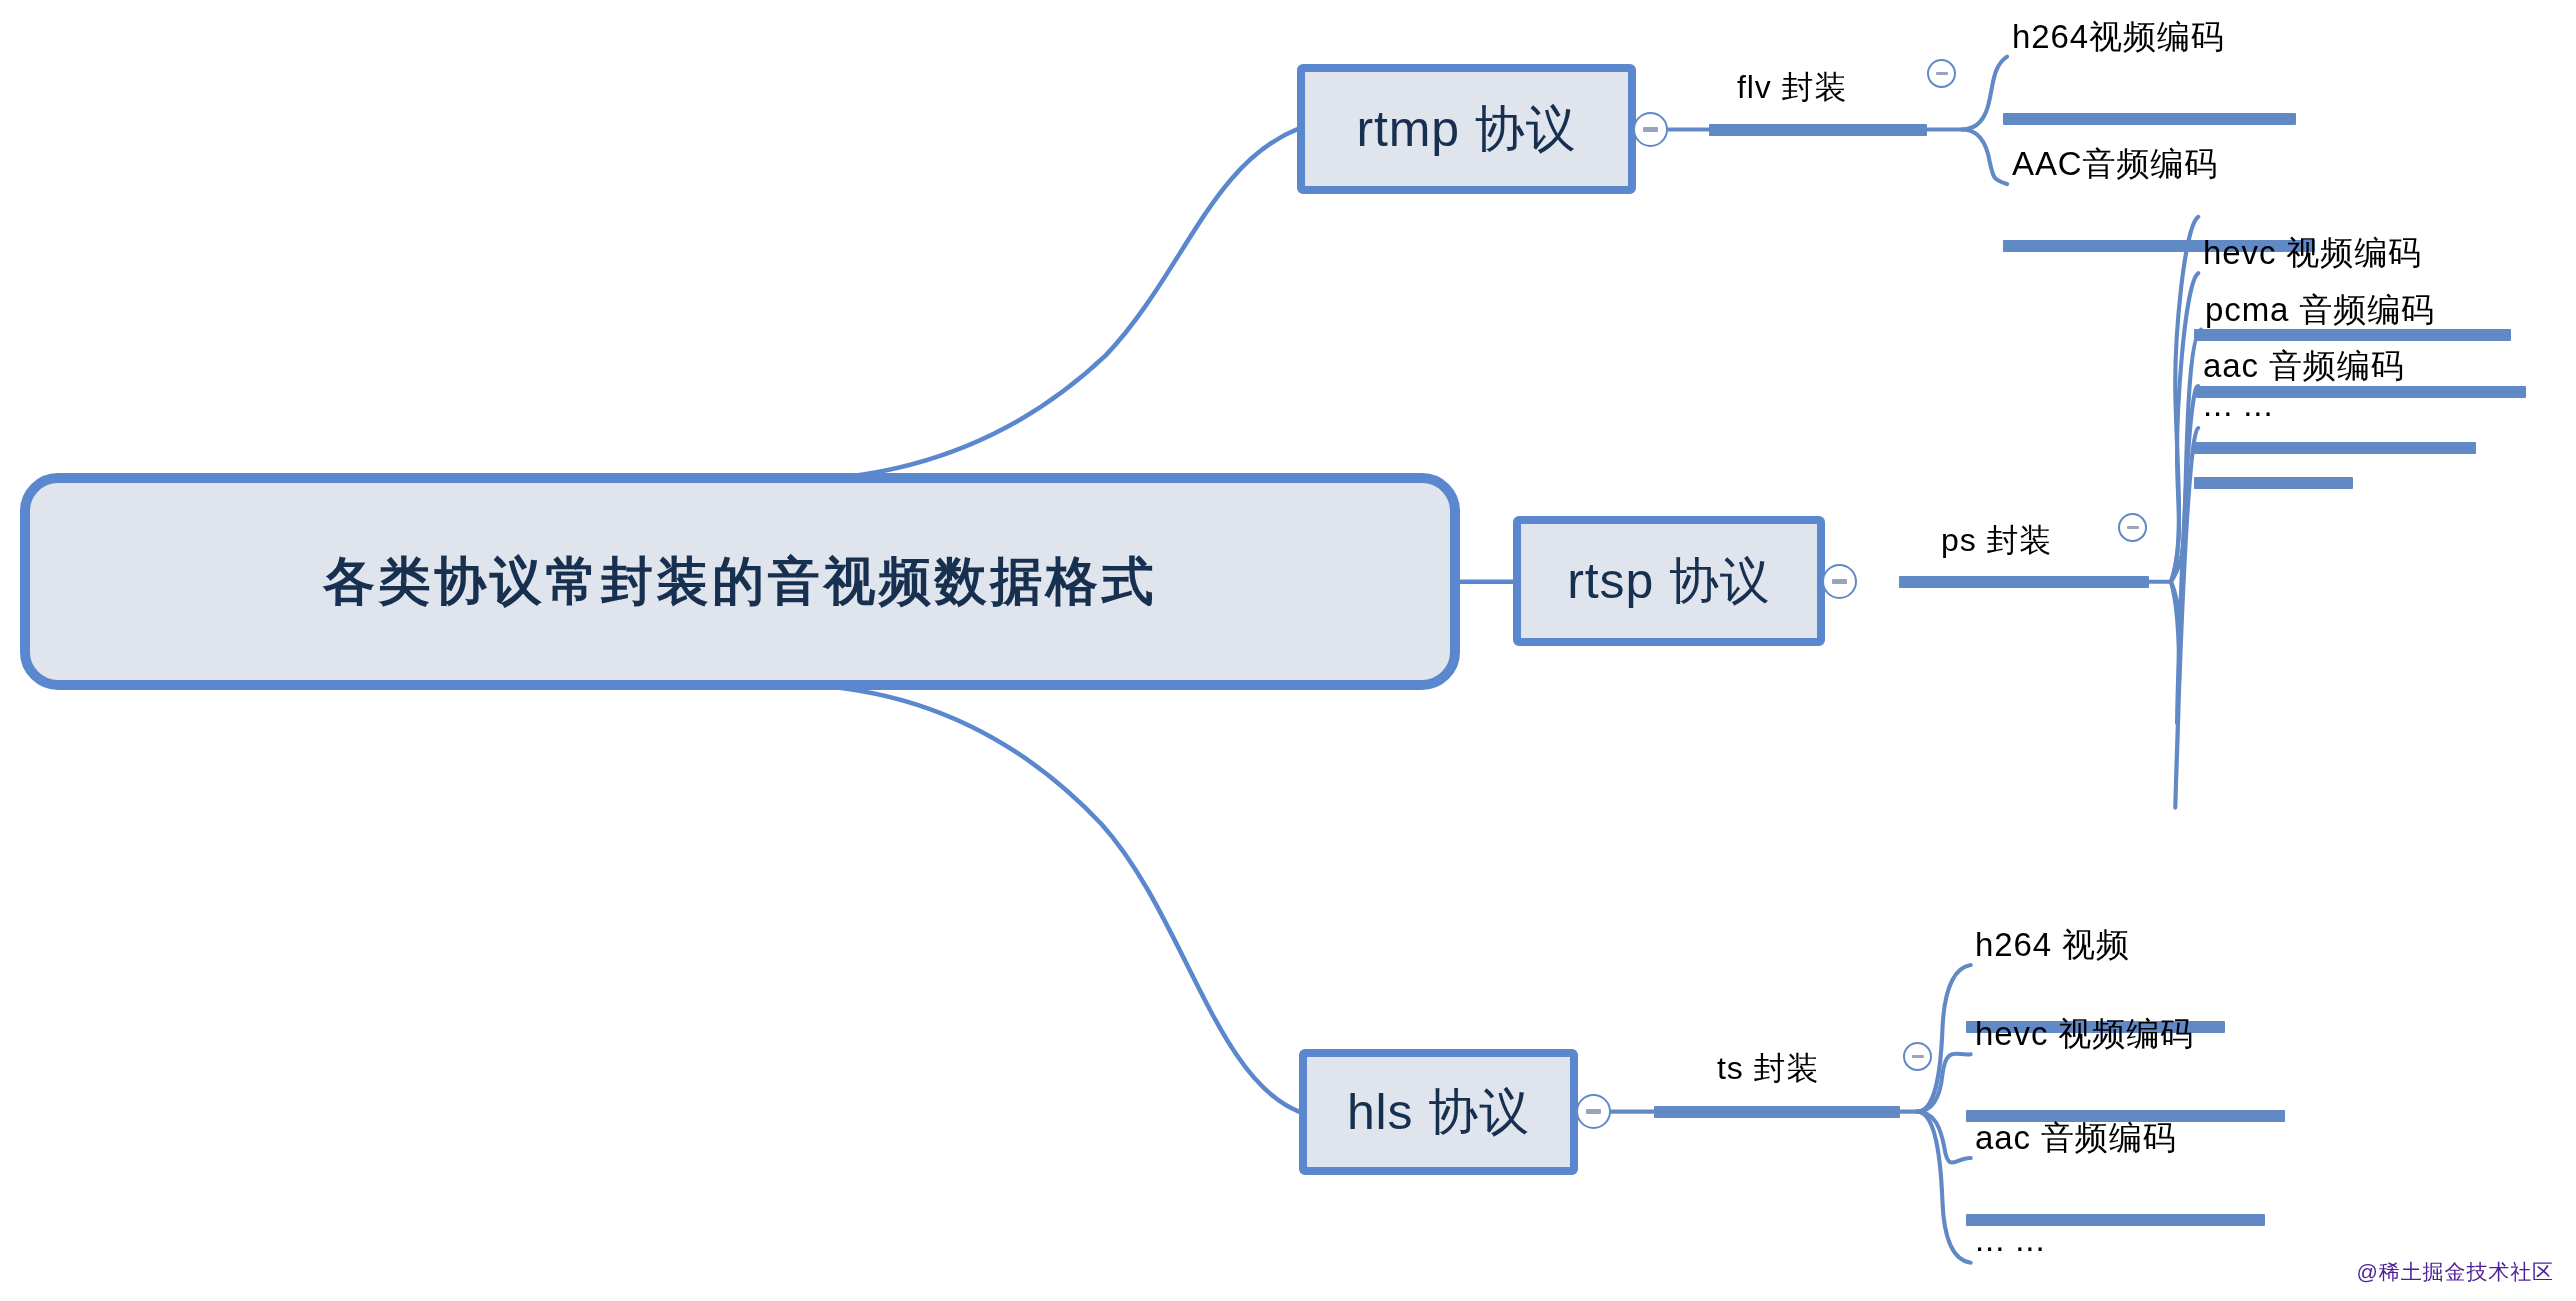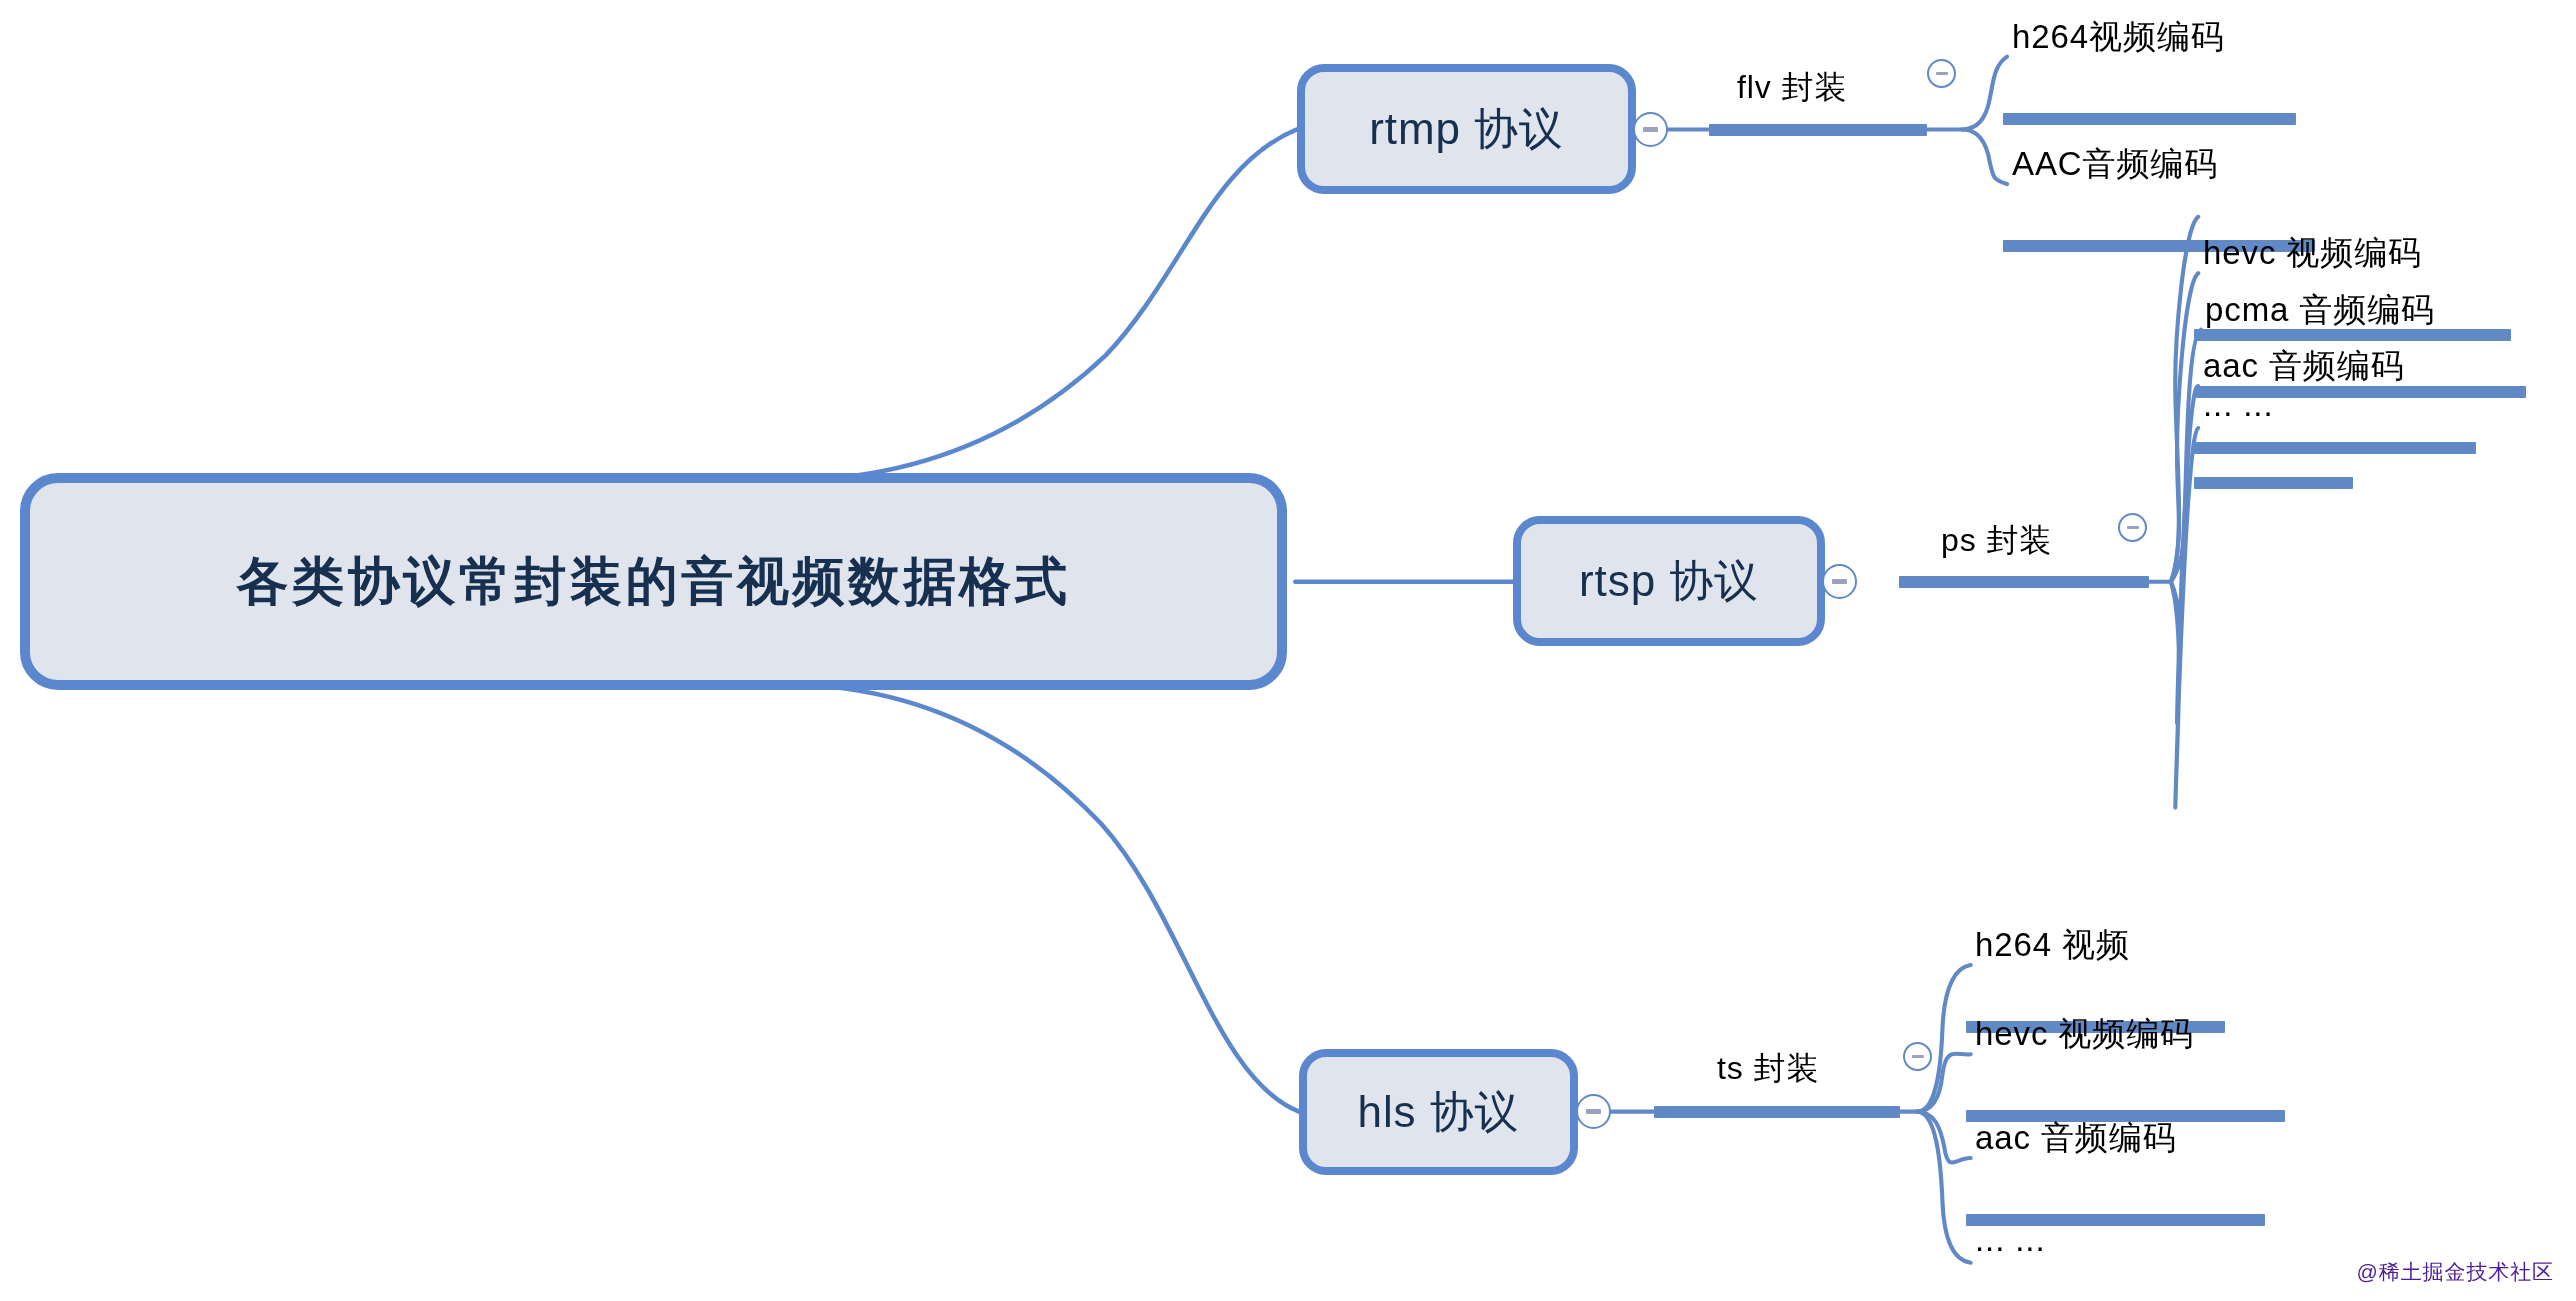--- a/index.html
+++ b/index.html
@@ -41,22 +41,22 @@
     white-space: nowrap;
   }
   .boxnode.root {
     border-width: 10px;
     border-radius: 38px;
     font-size: 52px;
     font-weight: bold;
     letter-spacing: 3.6px;
   }
   .boxnode.proto {
-    font-size: 44px;
-    border-radius: 27px;
+    font-size: 50px;
+    border-radius: 6px;
   }
 
   
   .leaf {
     position: absolute;
     display: flex;
     flex-direction: column;
     align-items: flex-start;
     gap: 47px;
   }
@@ -160,21 +160,21 @@
 
     <g fill="none" stroke="#6189c6" stroke-width="4.5" stroke-linecap="round">
       <path d="M 1770,1221 L 2106,1221"></path>
       <path d="M 2106,1221 C 2126,1221 2132,1180 2134,1130 C 2136,1080 2150,1062 2165,1060"></path>
       <path d="M 2106,1221 C 2126,1221 2132,1200 2134,1180 C 2138,1148 2150,1160 2165,1158"></path>
       <path d="M 2106,1221 C 2126,1221 2132,1240 2136,1260 C 2140,1290 2150,1271 2165,1272"></path>
       <path d="M 2106,1221 C 2126,1221 2132,1270 2134,1320 C 2136,1370 2150,1385 2165,1387"></path>
     </g>
   </svg>
 
-  <div class="boxnode root" style="left:20px; top:473px; width:1267px; height:217px;">
+  <div class="boxnode root" style="left:20px; top:473px; width:1440px; height:217px;">
     <span>各类协议常封装的音视频数据格式</span>
   </div>
 
   <div class="boxnode proto" style="left:1297px; top:64px; width:339px; height:130px;">
     <span>rtmp 协议</span>
   </div>
   <div class="toggle" style="left:1633px; top:112px;">
     <span class="minus"></span>
   </div>
 

